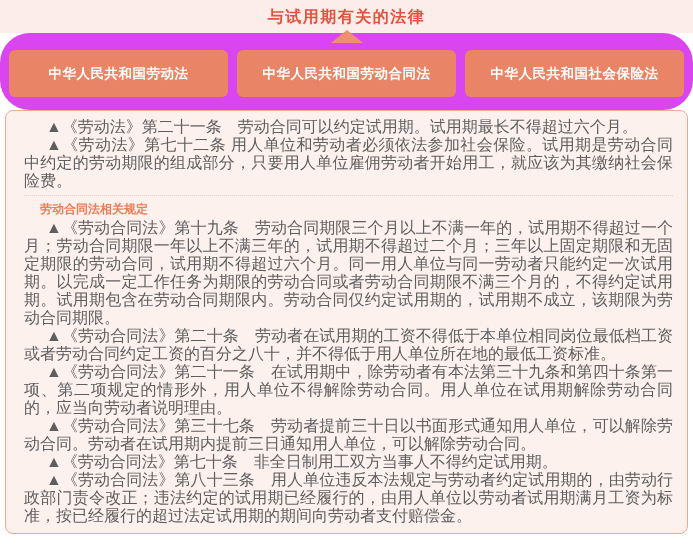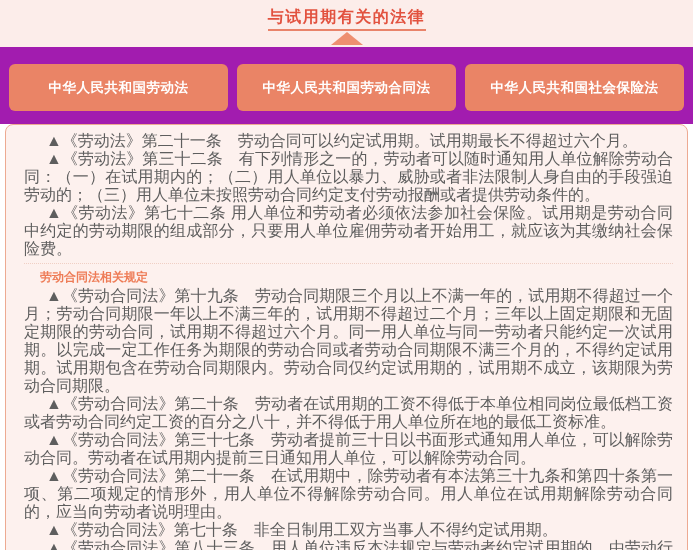--- a/index.html
+++ b/index.html
@@ -6,21 +6,21 @@
   html, body {
     margin: 0; padding: 0;
     width: 693px; height: 550px;
     overflow: hidden;
     background: #ffffff;
     font-family: "Liberation Sans", "DejaVu Sans", sans-serif;
   }
 
   
   .header-band {
-    height: 47px;
+    height: 33px;
     background: #fcedea;
     display: flex; flex-direction: column; align-items: center;
     padding-top: 7px;
   }
   .page-title {
     color: #e2523f;
     font-size: 16px; font-weight: bold;
     letter-spacing: 1.5px; line-height: 19px;
     white-space: nowrap;
   }
@@ -34,21 +34,22 @@
     border-left: 16px solid transparent;
     border-right: 16px solid transparent;
     border-bottom: 13px solid #ee8f70;
     margin-top: 1px;
   }
 
   
   .buttons-row {
     display: flex; gap: 9px;
     padding: 17px 9px 13px 9px;
-    background: #a21caf;
+    background: #d946ef;
+    border-radius: 30px;
   }
   .law-button {
     flex: 1; height: 47px;
     background: #ea8466;
     border: none; border-radius: 6px;
     color: #ffffff;
     font-family: inherit;
     font-size: 13.5px; font-weight: bold;
     letter-spacing: 0.5px;
     display: flex; align-items: center; justify-content: center;
@@ -95,26 +96,25 @@
 
 <div class="buttons-row">
   <button class="law-button">中华人民共和国劳动法</button>
   <button class="law-button">中华人民共和国劳动合同法</button>
   <button class="law-button">中华人民共和国社会保险法</button>
 </div>
 
 <div class="law-box">
 
   <p class="law-paragraph">▲《劳动法》第二十一条　劳动合同可以约定试用期。试用期最长不得超过六个月。</p>
-  <p class="law-paragraph">▲《劳动法》第三十二条　有下列情形之一的，劳动者可以随时通知用人单位解除劳动合同：（一）在试用期内的；（二）用人单位以暴力、威胁或者非法限制人身自由的手段强迫劳动的；（三）用人单位未按照劳动合同约定支付劳动报酬或者提供劳动条件的。</p>
   <p class="law-paragraph">▲《劳动法》第七十二条 用人单位和劳动者必须依法参加社会保险。试用期是劳动合同中约定的劳动期限的组成部分，只要用人单位雇佣劳动者开始用工，就应该为其缴纳社会保险费。</p>
 
   <hr class="section-divider">
 
   <h3 class="section-heading">劳动合同法相关规定</h3>
   <p class="law-paragraph">▲《劳动合同法》第十九条　劳动合同期限三个月以上不满一年的，试用期不得超过一个月；劳动合同期限一年以上不满三年的，试用期不得超过二个月；三年以上固定期限和无固定期限的劳动合同，试用期不得超过六个月。同一用人单位与同一劳动者只能约定一次试用期。以完成一定工作任务为期限的劳动合同或者劳动合同期限不满三个月的，不得约定试用期。试用期包含在劳动合同期限内。劳动合同仅约定试用期的，试用期不成立，该期限为劳动合同期限。</p>
   <p class="law-paragraph">▲《劳动合同法》第二十条　劳动者在试用期的工资不得低于本单位相同岗位最低档工资或者劳动合同约定工资的百分之八十，并不得低于用人单位所在地的最低工资标准。</p>
+  <p class="law-paragraph">▲《劳动合同法》第二十一条　在试用期中，除劳动者有本法第三十九条和第四十条第一项、第二项规定的情形外，用人单位不得解除劳动合同。用人单位在试用期解除劳动合同的，应当向劳动者说明理由。</p>
   <p class="law-paragraph">▲《劳动合同法》第三十七条　劳动者提前三十日以书面形式通知用人单位，可以解除劳动合同。劳动者在试用期内提前三日通知用人单位，可以解除劳动合同。</p>
-  <p class="law-paragraph">▲《劳动合同法》第二十一条　在试用期中，除劳动者有本法第三十九条和第四十条第一项、第二项规定的情形外，用人单位不得解除劳动合同。用人单位在试用期解除劳动合同的，应当向劳动者说明理由。</p>
   <p class="law-paragraph">▲《劳动合同法》第七十条　非全日制用工双方当事人不得约定试用期。</p>
   <p class="law-paragraph">▲《劳动合同法》第八十三条　用人单位违反本法规定与劳动者约定试用期的，由劳动行政部门责令改正；违法约定的试用期已经履行的，由用人单位以劳动者试用期满月工资为标准，按已经履行的超过法定试用期的期间向劳动者支付赔偿金。</p>
 
 </div>
 
 </body></html>

